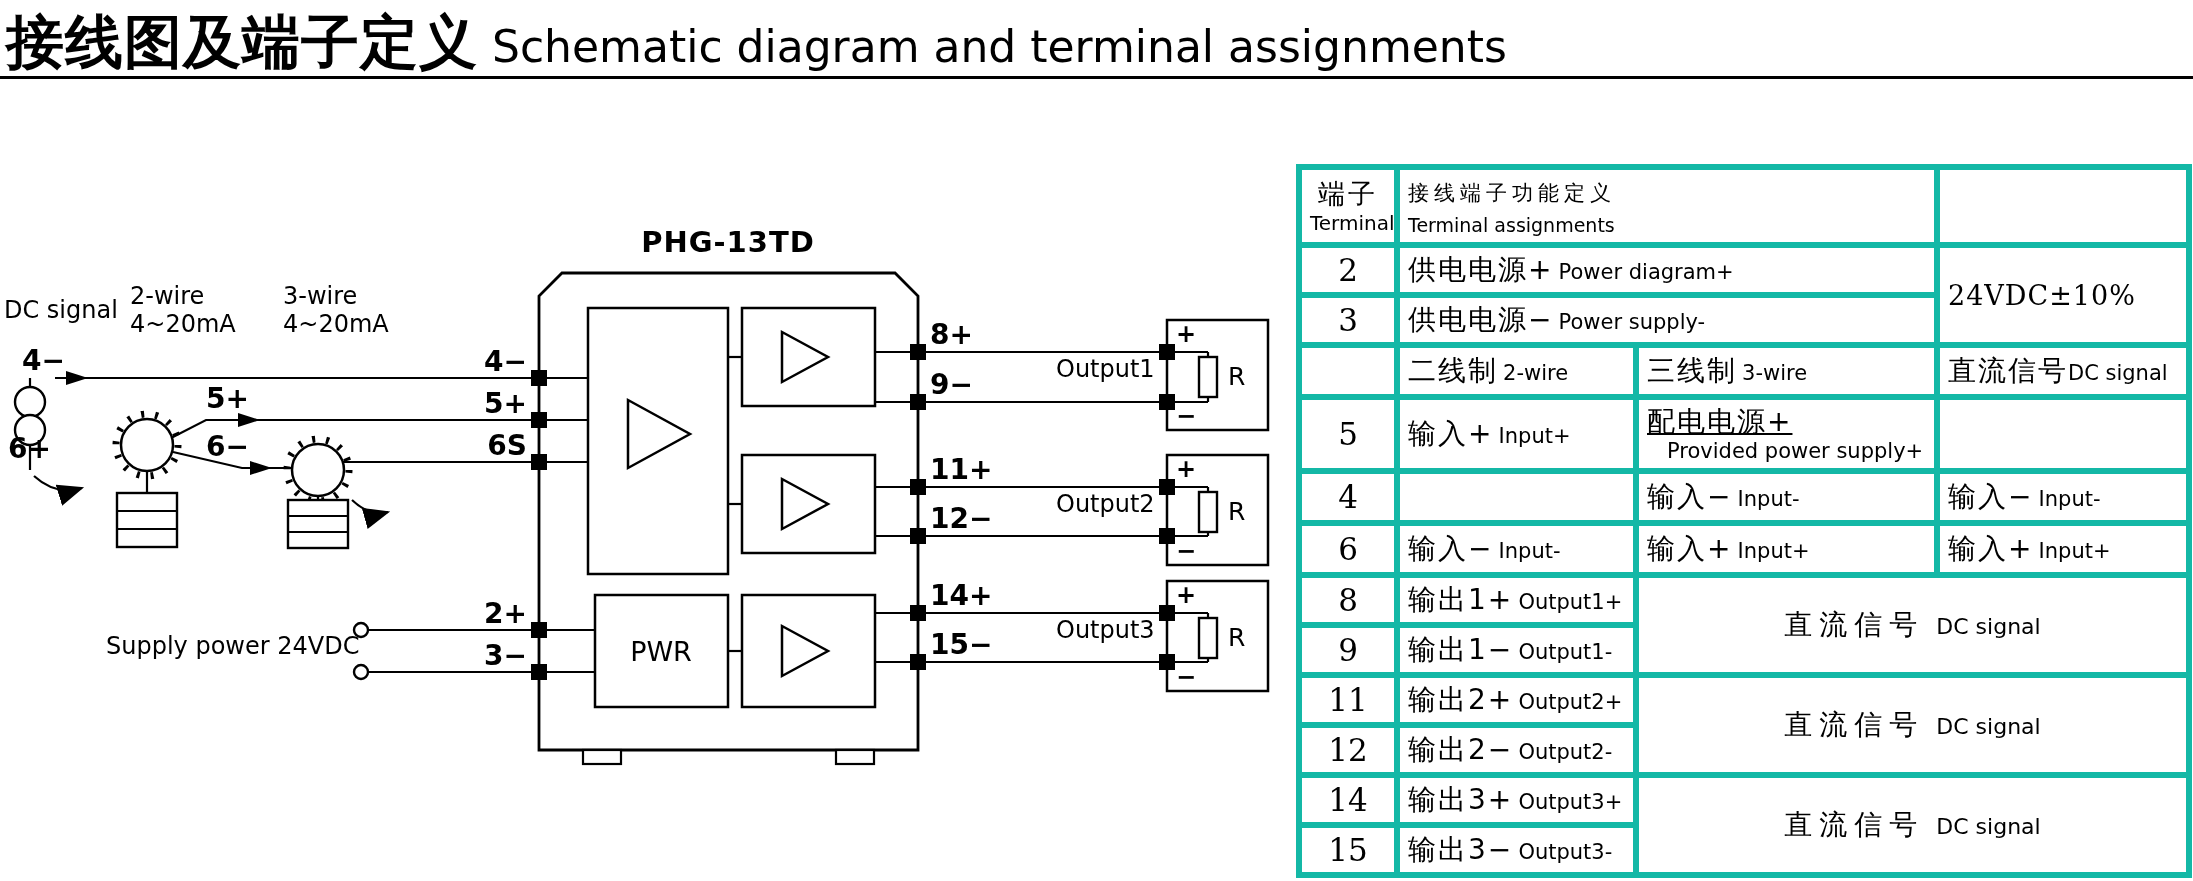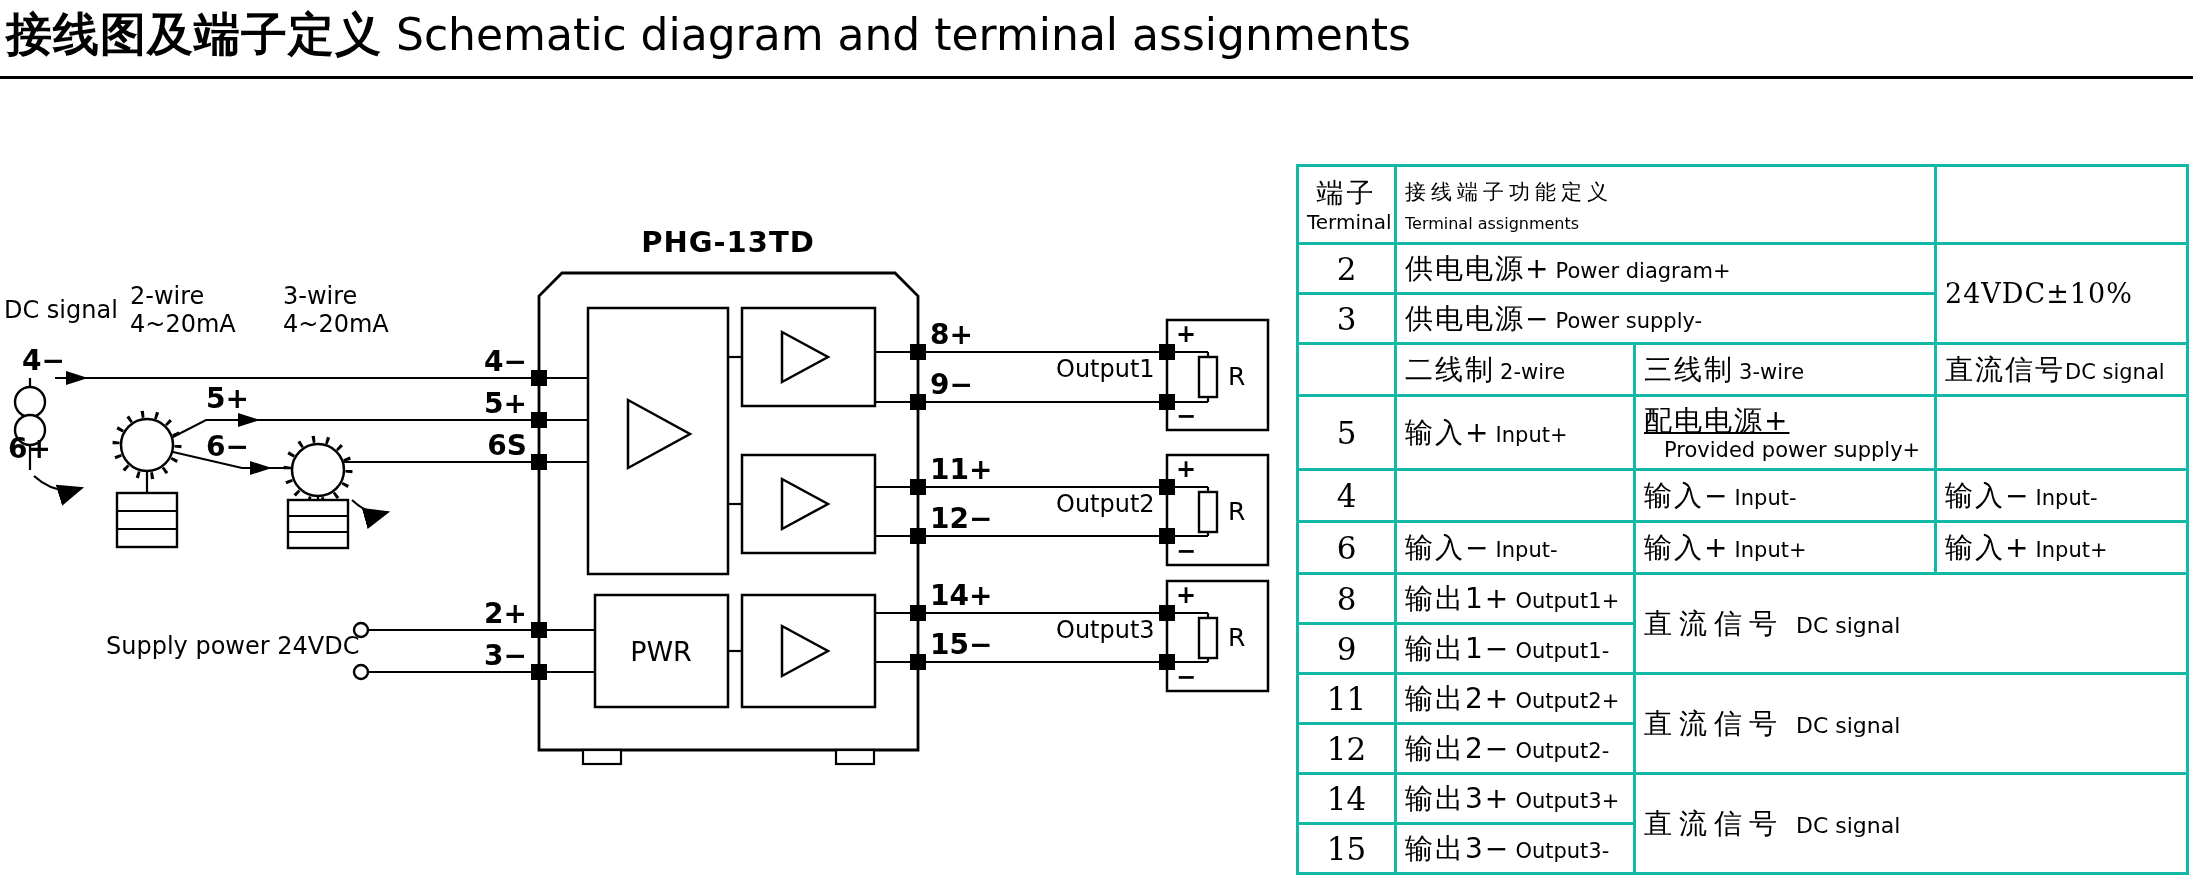--- a/index.html
+++ b/index.html
@@ -1,50 +1,50 @@
 <!DOCTYPE html>
 <html><head>
 <meta charset="utf-8">
 <style>
   html,body{margin:0;padding:0;}
   body{
     width:2193px;height:881px;position:relative;background:#ffffff;color:#000;
     font-family:"DejaVu Sans","Liberation Sans",sans-serif;overflow:hidden;
   }
   .page-title{position:absolute;left:6px;top:4px;white-space:nowrap;}
-  .page-title .zh-t{font-size:46px;font-weight:bold;letter-spacing:1px;font-family:Liberation Mono, monospace;}
+  .page-title .zh-t{font-size:58px;font-weight:bold;letter-spacing:1px;font-family:Liberation Mono, monospace;}
   .page-title .en-t{font-size:44px;font-weight:normal;margin-left:14px;}
   .title-rule{position:absolute;left:0;top:76px;width:2193px;height:3px;background:#000;}
 
   .schematic-svg{position:absolute;left:0;top:0;}
   .schematic-svg text{font-family:"DejaVu Sans","Liberation Sans",sans-serif;fill:#000;}
   .t-term{font-size:28px;font-weight:bold;}
   .t-info{font-size:24px;}
   .t-dev{font-size:29px;font-weight:bold;letter-spacing:1px;}
   .t-pwr{font-size:27px;}
   .t-sign{font-size:24px;font-weight:bold;}
   .t-r{font-size:25px;}
 
   table.term-table{
     position:absolute;left:1296px;top:164px;width:890px;
     border-collapse:collapse;table-layout:fixed;
     font-family:"DejaVu Sans","Liberation Sans",sans-serif;
   }
-  .term-table td{border:3px solid #14b8a6;padding:1px 8px;vertical-align:middle;overflow:hidden;}
+  .term-table td{border:6px solid #14b8a6;padding:1px 8px;vertical-align:middle;overflow:hidden;}
   .c-num{font-family:"DejaVu Serif","Liberation Serif",serif;font-size:31px;text-align:center;padding:0;}
   .zh{font-size:28px;letter-spacing:2px;}
   .en{font-size:21px;}
   .hdr-cell{text-align:center;padding:0 2px;}
   .hdr-cell .zh{font-size:27px;letter-spacing:3px;display:block;line-height:34px;}
   .hdr-cell .en{display:block;font-size:20px;line-height:24px;}
   .hdr-assign{padding-left:22px;}
   .hdr-assign .zh{font-size:21px;letter-spacing:5px;display:block;line-height:38px;}
-  .hdr-assign .en{display:block;font-size:16px;line-height:26px;}
+  .hdr-assign .en{display:block;font-size:19px;line-height:26px;}
   .voltage{font-family:"DejaVu Serif","Liberation Serif",serif;font-size:27px;padding-left:4px;letter-spacing:1px;}
-  .dc-cell{}
+  .dc-cell{text-align:center;}
   .dc-cell .zh{letter-spacing:7px;}
   .dc-cell .en{font-size:22px;margin-left:12px;}
   .two-line .zh{display:block;line-height:34px;text-decoration:underline;}
   .two-line .en{display:block;line-height:24px;margin-left:20px;}
   .trh78{height:78px;}.trh50{height:50px;}.trh58{height:52px;}.trh74{height:74px;}.trh52{height:52px;}
 </style>
 </head>
 <body>
 
 <div class="page-title">

